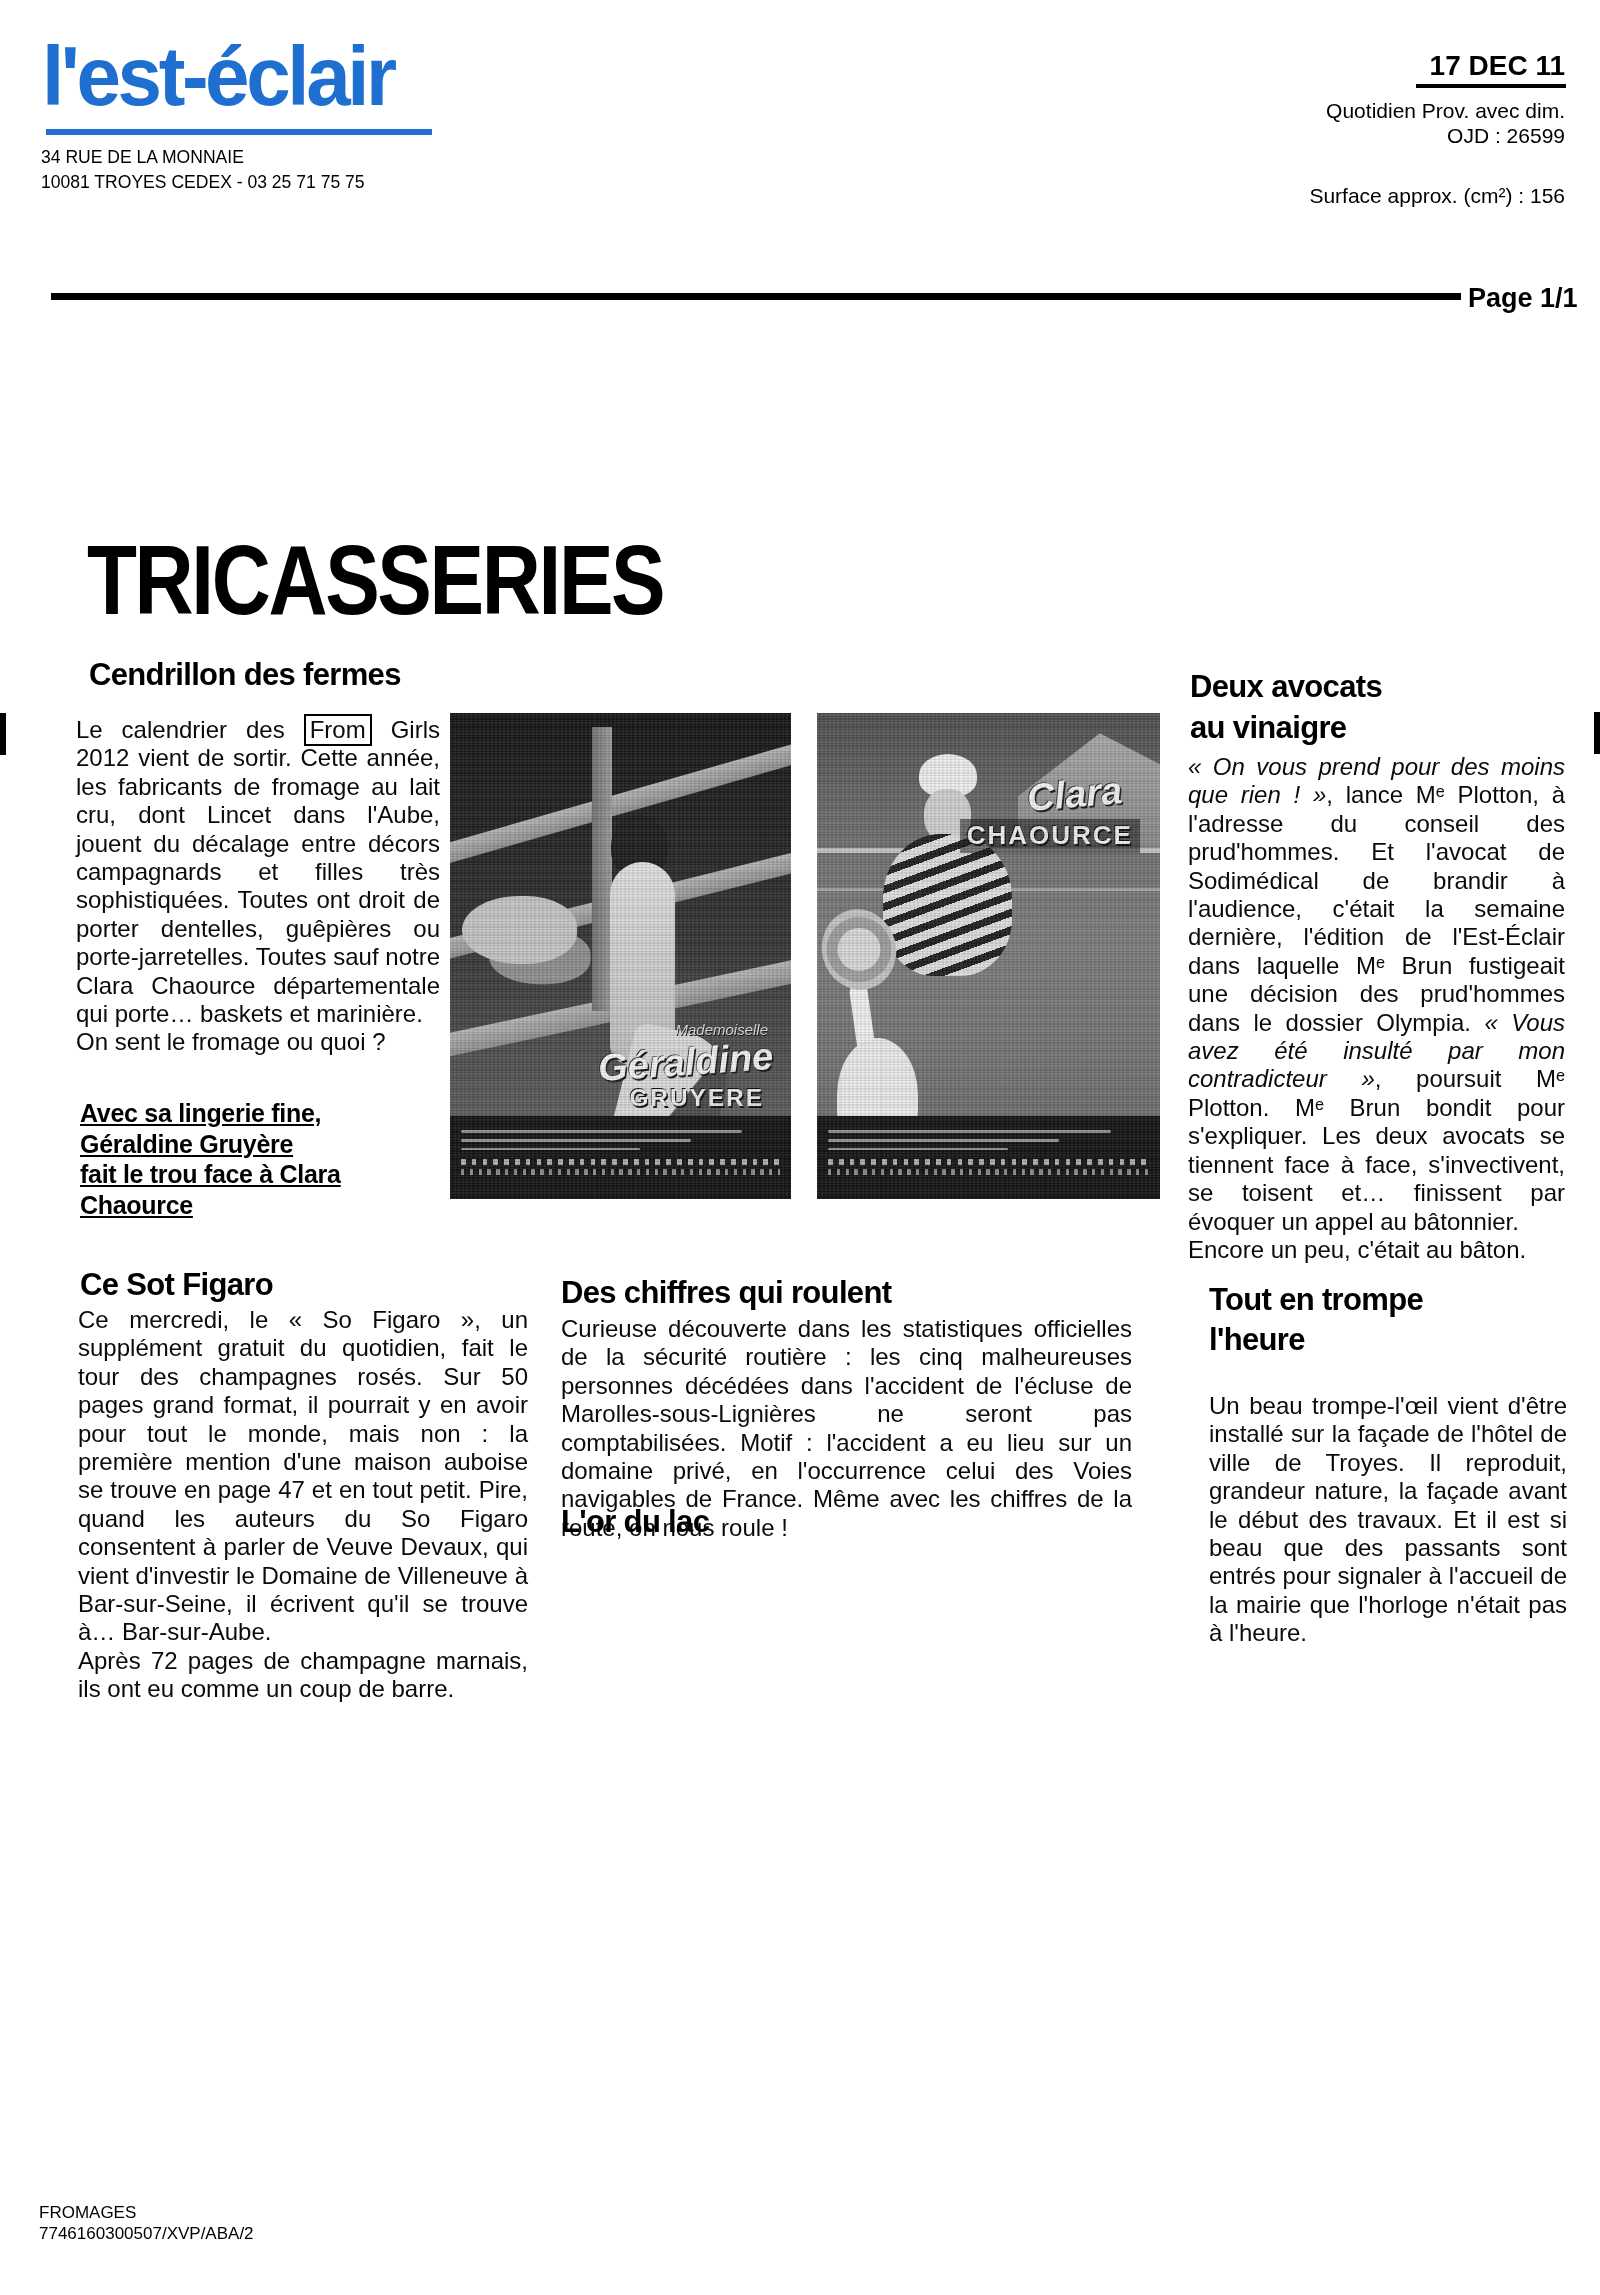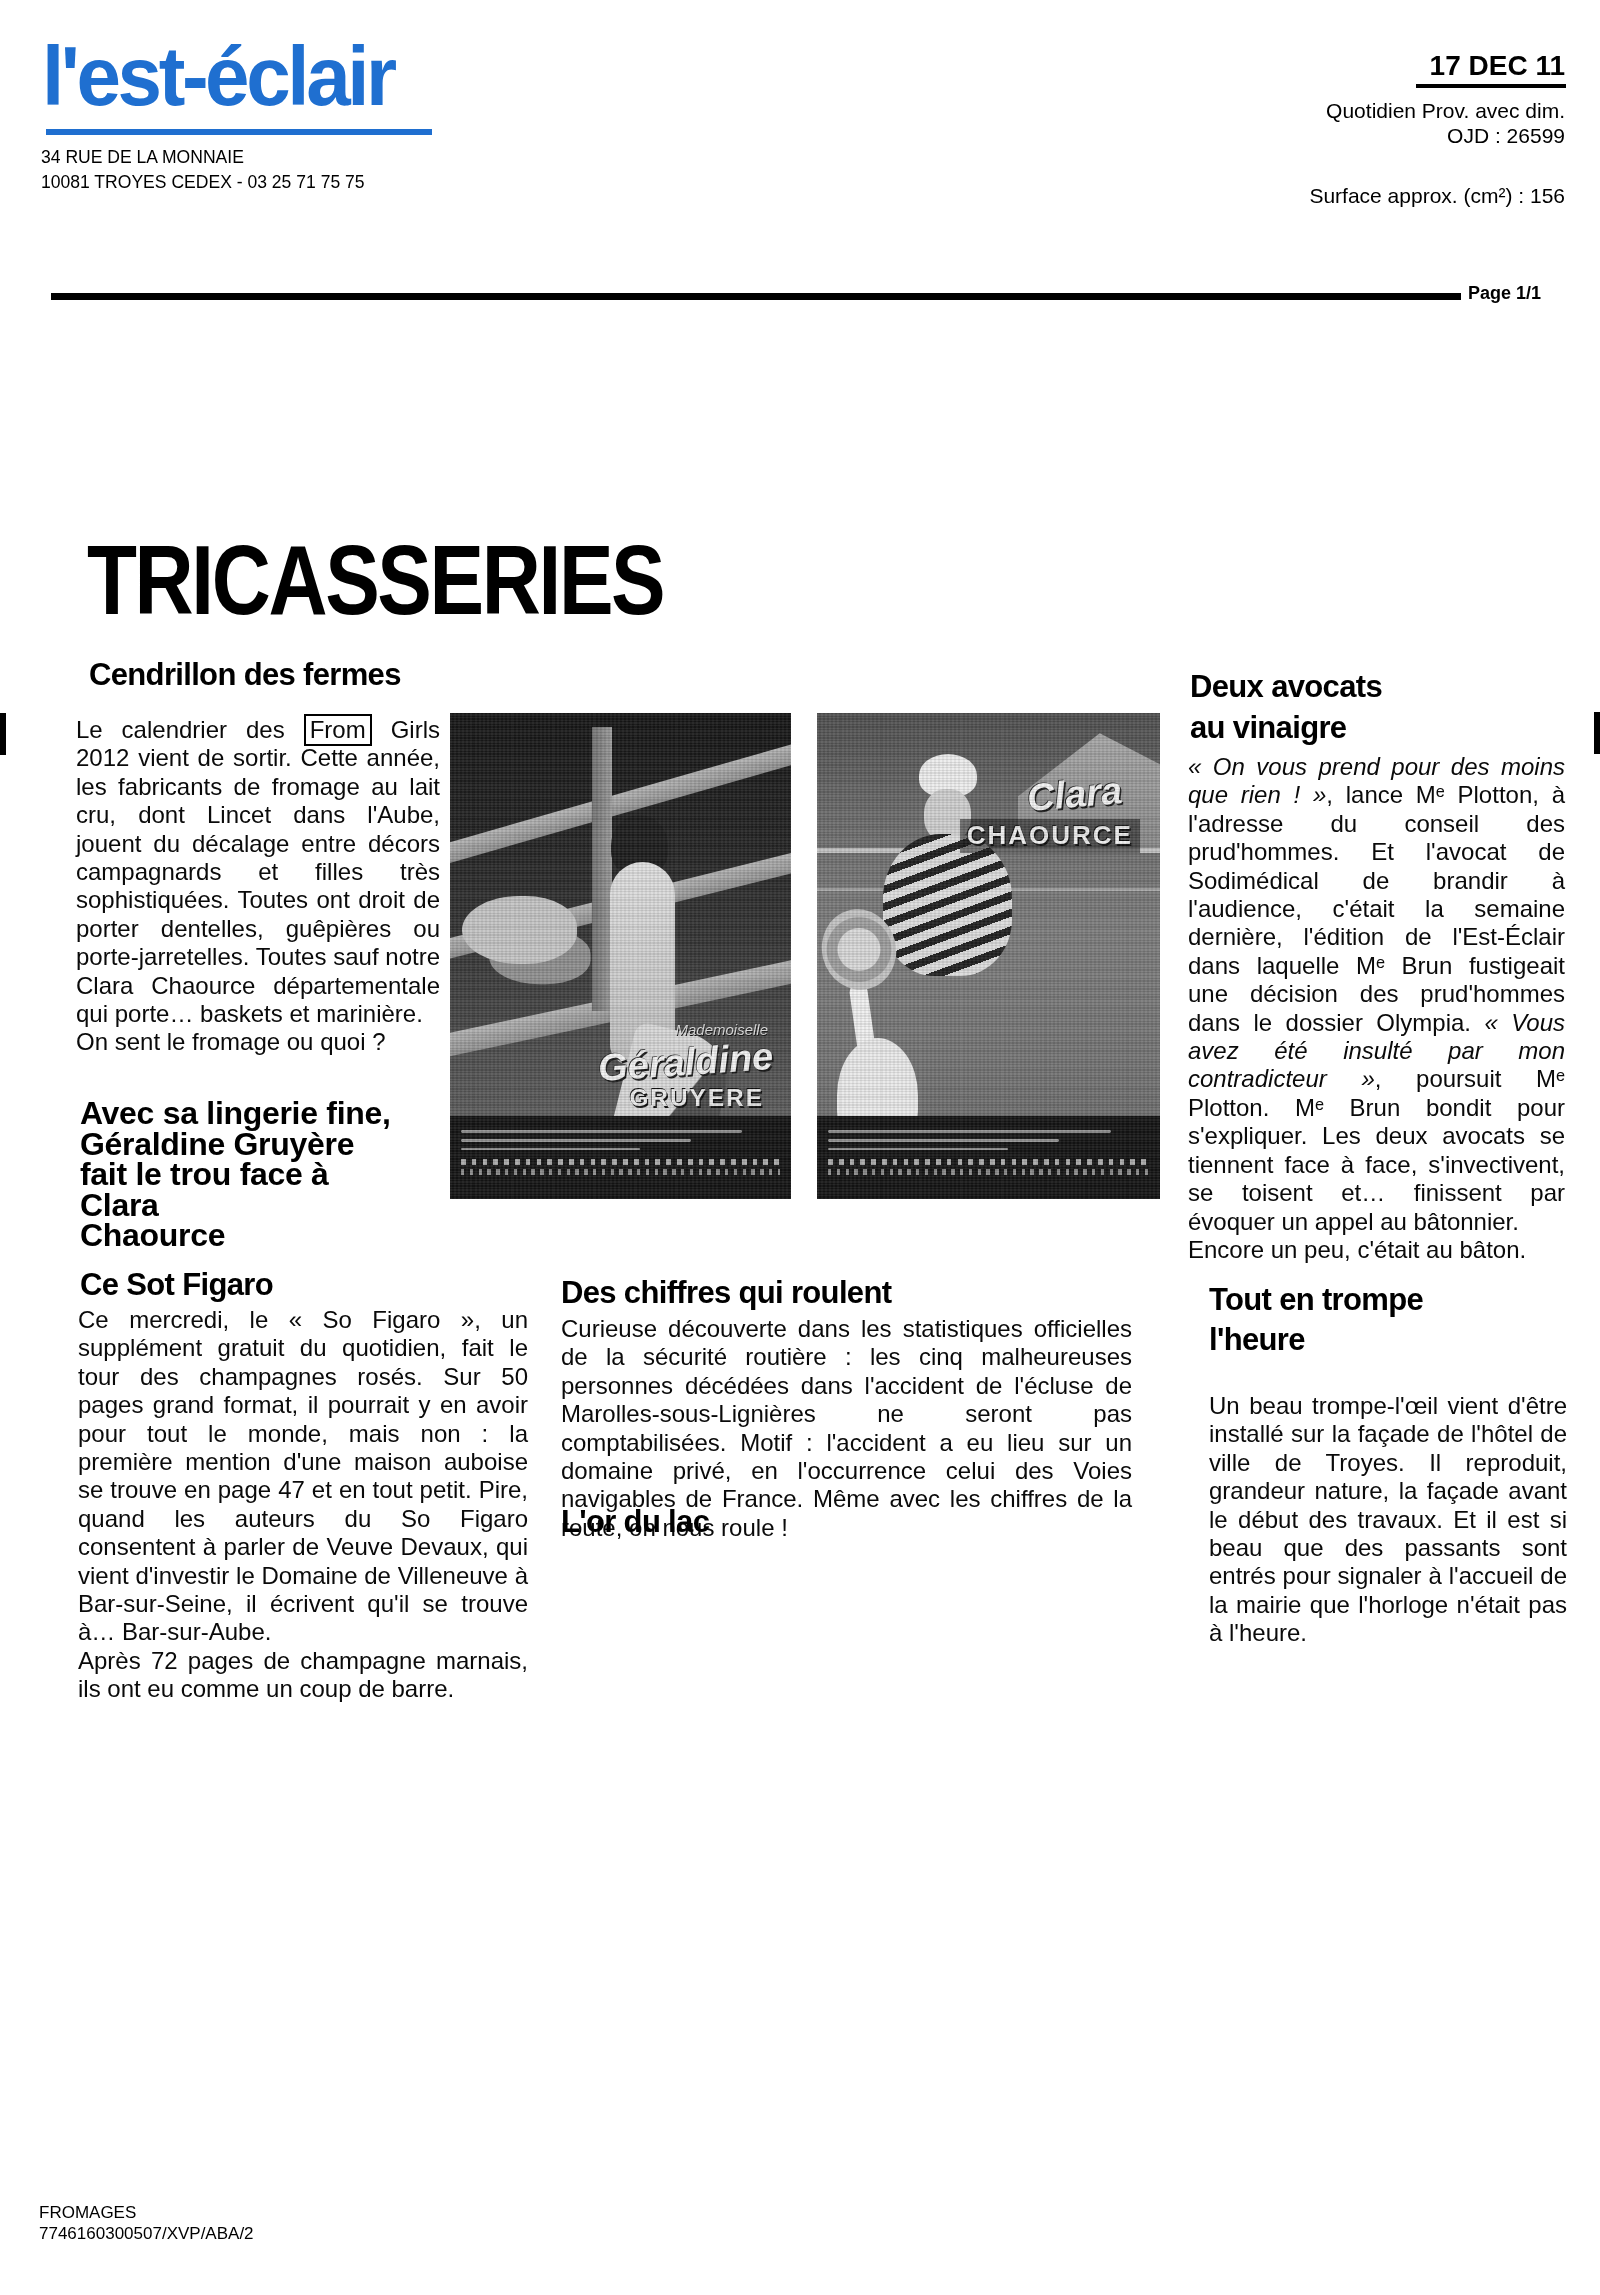--- a/index.html
+++ b/index.html
@@ -29,21 +29,21 @@
   
   .press{right:35px;text-align:right;white-space:nowrap;}
   .press-date{top:50px;font-size:28px;font-weight:700;}
   .date-underline{right:34px;top:84px;width:150px;height:4.1px;background:#000;}
   .press-periodicity{top:99px;font-size:21px;}
   .press-ojd{top:124px;font-size:21px;}
   .press-surface{top:184px;font-size:21px;}
 
   
   .page-rule{left:51px;top:293px;width:1410px;height:6.8px;background:#000;}
-  .page-indicator{left:1468px;top:283px;font-size:18px;font-weight:700;white-space:nowrap;}
+  .page-indicator{left:1468px;top:283px;font-size:27px;font-weight:700;white-space:nowrap;}
 
   
   .headline{
     left:87px;top:525px;
     font-size:93px;font-weight:700;letter-spacing:-2.7px;
     transform:scaleX(.88) scaleY(1.05);transform-origin:left top;
     white-space:nowrap;
   }
   .section-title{
     font-weight:700;letter-spacing:-0.7px;
@@ -68,21 +68,21 @@
   .col-deux{left:1188px;top:753px;width:377px;}
   .col-sot{left:78px;top:1306px;width:450px;}
   .col-chiffres{left:561px;top:1315px;width:571px;}
   .col-lac{left:561px;top:1549px;width:571px;}
   .col-trompe{left:1209px;top:1392px;width:358px;}
   .boxed{border:2px solid #000;padding:0 4.1px 1.4px 4.1px;}
   .it{font-style:italic;}
 
   .photo-caption-bold{
     left:80px;top:1098px;width:325px;
-    font-size:32px;line-height:30.5px;font-weight:700;letter-spacing:-0.3px;
+    font-size:25px;line-height:30.5px;font-weight:700;letter-spacing:-0.3px;text-decoration:underline;
   }
   .photo-caption-bold span{display:block;}
 
   
   .photo{overflow:hidden;background:#555;}
   .photo-left{left:450px;top:713px;width:341px;height:486px;}
   .photo-right{left:817px;top:713px;width:343px;height:486px;}
   .photo .grain{position:absolute;inset:0;
     background:
       repeating-linear-gradient(0deg, rgba(255,255,255,.05) 0 1.4px, rgba(0,0,0,.08) 1.4px 2.7px),

